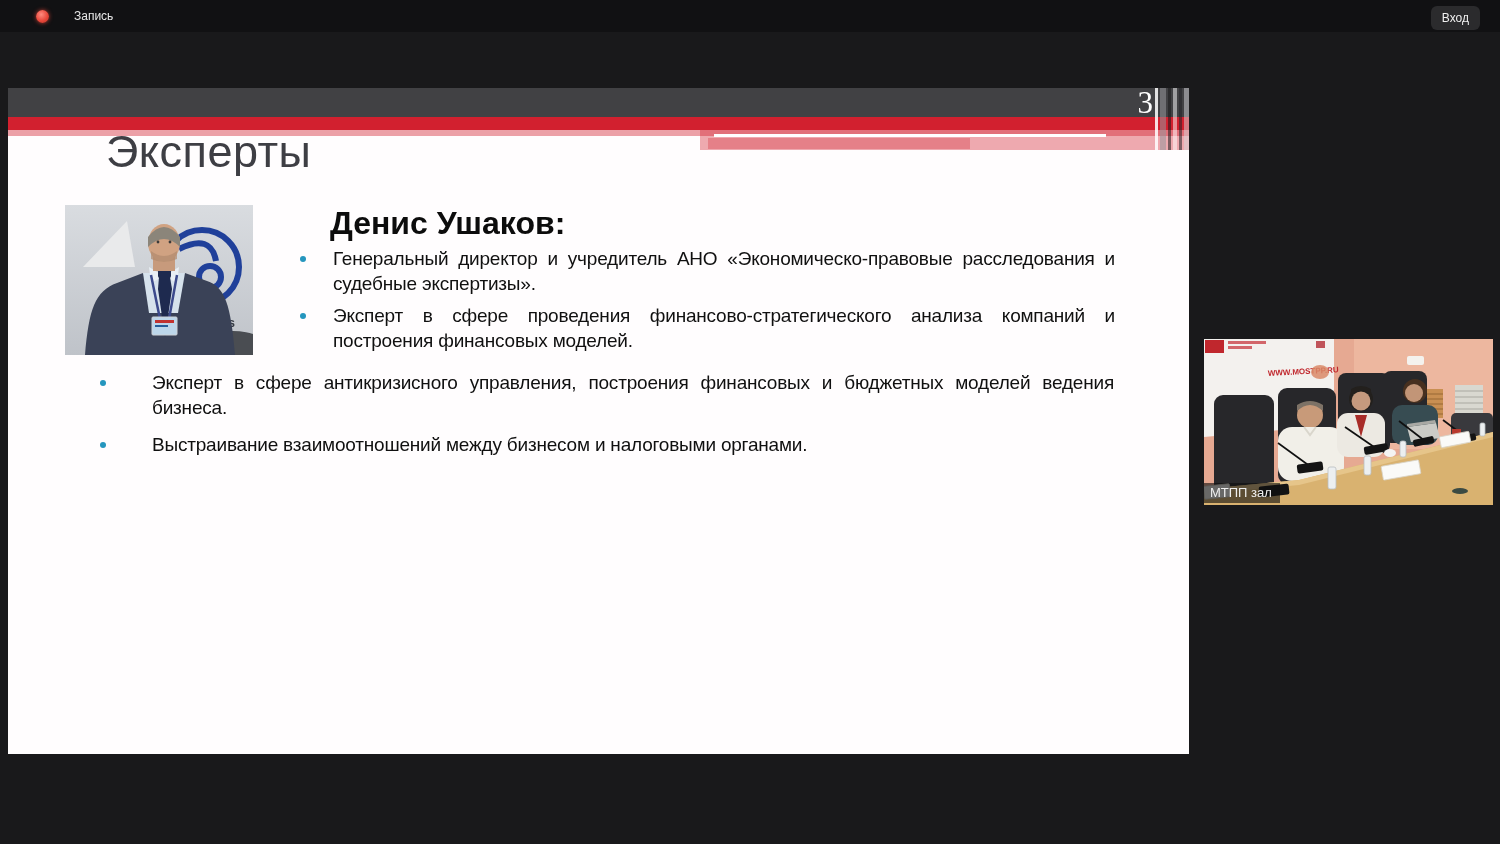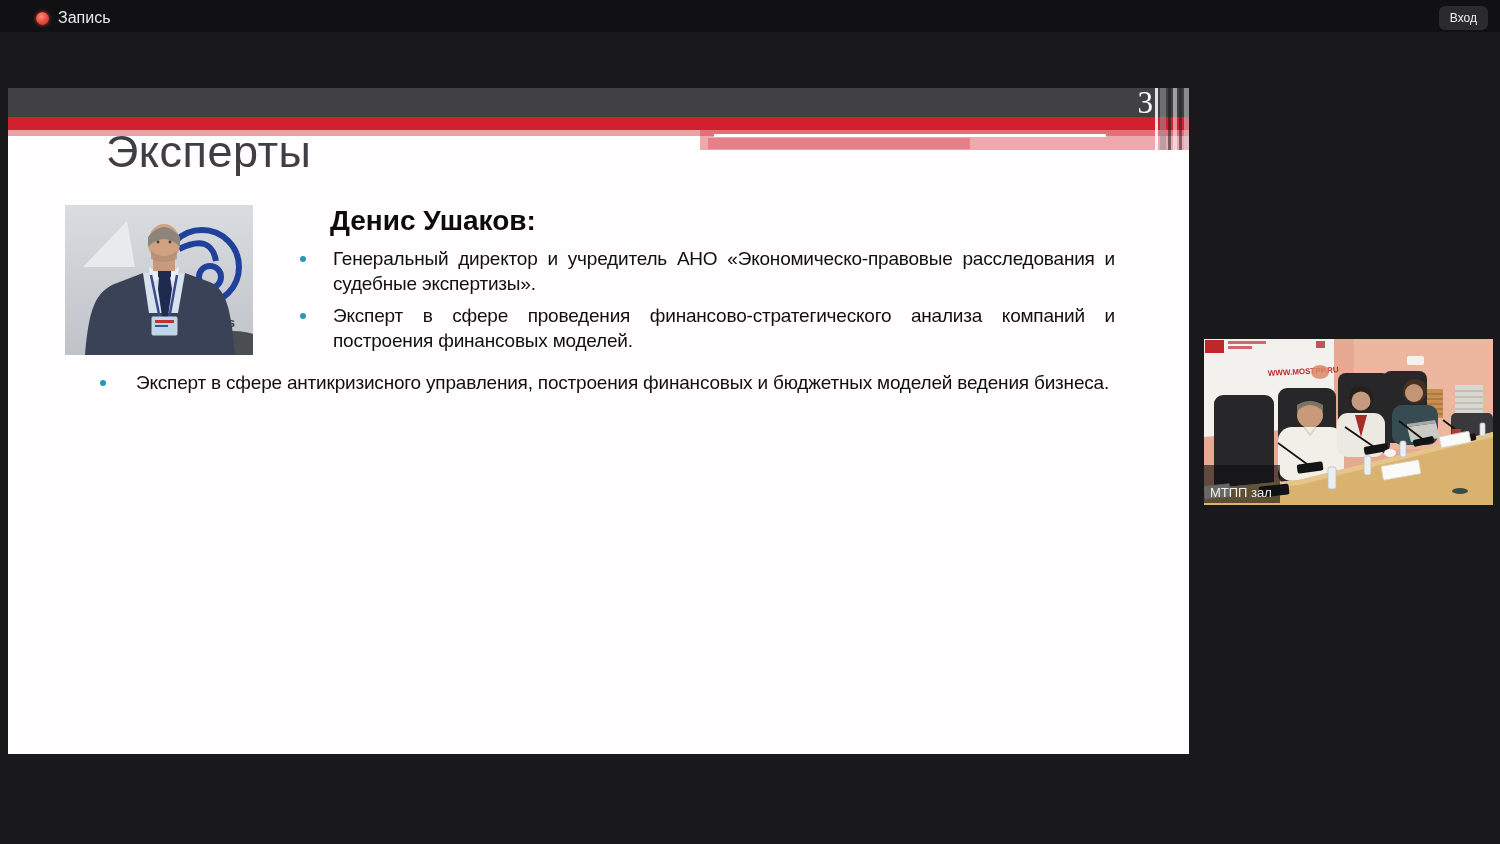--- a/index.html
+++ b/index.html
@@ -1,26 +1,26 @@
 <!DOCTYPE html>
 <html><head>
 <meta charset="utf-8">
 <style>
   * { margin:0; padding:0; box-sizing:border-box; }
   html,body { width:1500px; height:844px; overflow:hidden; }
   body { background:#19191b; font-family:"Liberation Sans", sans-serif; position:relative; }
 
   
   .topbar { position:absolute; left:0; top:0; width:1500px; height:32px; background:#111113; }
-  .rec { position:absolute; left:36px; top:9px; display:flex; align-items:center; gap:9px;
-         color:#e8e8e8; font-size:16px; }
+  .rec { position:absolute; left:36px; top:9px; display:flex; align-items:center; gap:25px;
+         color:#e8e8e8; font-size:12px; }
   .rec-dot { width:13px; height:13px; border-radius:50%;
              background:radial-gradient(circle at 40% 35%, #ff8a7e 0%, #e8473a 55%, #b03226 100%);
              box-shadow:0 0 4px rgba(232,71,58,.8); }
-  .login { position:absolute; right:12px; top:6px; background:#2b2b2d; color:#f0f0f0;
+  .login { position:absolute; right:20px; top:6px; background:#2b2b2d; color:#f0f0f0;
            border:none; border-radius:6px; font-size:12px; padding:5px 11px;
            font-family:"Liberation Sans", sans-serif; cursor:pointer; }
 
   
   .slide { position:absolute; left:8px; top:88px; width:1181px; height:666px; background:#fffdfe; }
   .bar-dark { position:absolute; left:0; top:0; width:100%; height:29px; background:#414144; }
   .bar-red  { position:absolute; left:0; top:29px; width:100%; height:13px; background:#d2202f; }
   .bar-pink { position:absolute; left:0; top:42px; width:100%; height:6px; background:rgba(210,32,47,.42); }
   .deco-right { position:absolute; left:692px; right:0; top:42px; height:20px; background:rgba(210,32,47,.38); }
   .deco-mid   { position:absolute; left:700px; top:50px; width:262px; height:11px; background:rgba(210,32,47,.30); }
@@ -35,40 +35,40 @@
   .s4 { left:18px; width:4px; background:rgba(255,255,255,.5); }
   .s5 { left:24px; width:3px; background:rgba(35,35,40,.55); }
   .s6 { left:29px; width:5px; background:rgba(215,215,220,.5); }
 
   .title { position:absolute; left:66px; top:38px; font-size:45px; font-weight:400;
            color:#3e3e44; letter-spacing:.5px;margin-left:32px; }
 
   .photo { position:absolute; left:57px; top:117px; width:188px; height:150px; overflow:hidden; }
   .photo svg { display:block; width:100%; height:100%; }
 
-  .expert-name { position:absolute; left:322px; top:117px; font-size:28px; font-weight:700; color:#0c0c0c; }
+  .expert-name { position:absolute; left:322px; top:117px; font-size:32px; font-weight:700; color:#0c0c0c; }
 
   .blist { position:absolute; }
   .list1 { left:292px; top:158px; width:815px; }
   .list2 { left:92px;  top:282px; width:1014px; }
   .bullet-item { display:flex; align-items:flex-start; }
   .list1 .bullet-item { margin-bottom:7px; }
-  .list2 .bullet-item { margin-bottom:12px; }
+  .list2 .bullet-item { margin-bottom:12px;gap:16px; }
   .dot { flex:0 0 6px; width:6px; height:6px; border-radius:50%; background:#2596be; margin-top:10px; }
   .list1 .dot { margin-right:27px; }
   .list2 .dot { margin-right:30px; }
   .btxt { flex:1; text-align:justify; font-size:19px; line-height:25px; color:#101010;
           letter-spacing:-0.2px; }
 
   
   .thumb { position:absolute; left:1204px; top:339px; width:289px; height:166px;
            background:#e6a992; cursor:pointer; }
   .thumb svg { display:block; width:100%; height:100%; }
   .thumb-label { position:absolute; left:0; bottom:2px; background:rgba(15,15,15,.62);
-                 color:#efefef; font-size:13px; padding:20px 8px 3px 6px; }
+                 color:#efefef; font-size:13px; padding:2px 8px 3px 6px; }
 </style>
 </head>
 <body>
 
 <div class="topbar">
   <div class="rec">
     <span class="rec-dot"></span>
     <span>Запись</span>
   </div>
   <button class="login">Вход</button>
@@ -142,20 +142,24 @@
       <div class="bullet-item">
         <span class="dot"></span>
         <span class="btxt">Эксперт в сфере проведения финансово-стратегического анализа компаний и построения финансовых моделей.</span>
       </div>
     </div>
   <div class="blist list2">
       <div class="bullet-item">
         <span class="dot"></span>
         <span class="btxt">Эксперт в сфере антикризисного управления, построения финансовых и бюджетных моделей ведения бизнеса.</span>
       </div>
+      <div class="bullet-item">
+        <span class="dot"></span>
+        <span class="btxt">Выстраивание взаимоотношений между бизнесом и налоговыми органами.</span>
+      </div>
     </div>
 </div>
 
 <div class="thumb">
   <svg viewBox="0 0 289 166" preserveAspectRatio="none">
     <rect width="289" height="166" fill="#e6a992"></rect>
     <rect x="150" y="0" width="139" height="110" fill="#edb79f"></rect>
     <rect x="203" y="17" width="17" height="9" rx="2" fill="#f4f2ee"></rect>
     <g>
       <rect x="251" y="46" width="28" height="38" fill="#d9d8d0"></rect>

